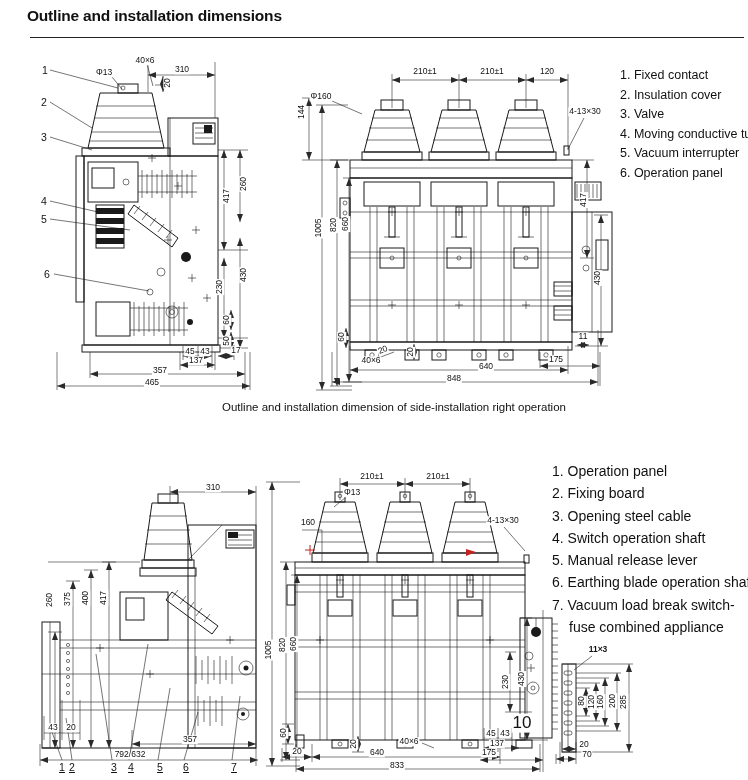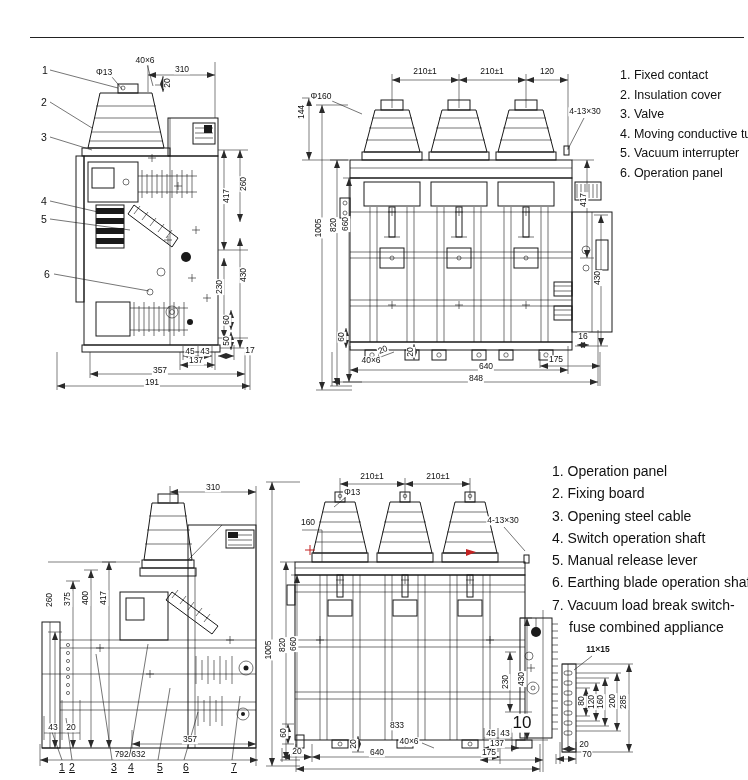--- a/index.html
+++ b/index.html
@@ -26,20 +26,21 @@
   .dim.big { font-size:17px; }
   .callout { position:absolute; font-size:10.5px; background:#fff; padding:0 1px;
              transform:translate(-50%,-50%); }
   .callout.u { text-decoration:underline; }
 </style>
 </head>
 <body>
 
 <div class="page">
 
+  <div class="title">Outline and installation dimensions</div>
   <div class="rule"></div>
 
   <svg class="art" width="748" height="780" viewBox="0 0 748 780">
     <defs>
       <marker id="ar" markerWidth="9" markerHeight="8" refX="8" refY="3" orient="auto-start-reverse" markerUnits="userSpaceOnUse">
         <path d="M0,0L8,3L0,6Z" fill="#2a2a2a"></path>
       </marker>
       <g id="poleB">
         <rect class="ol" x="-11" y="100" width="22" height="10"></rect>
         <polygon class="ol" points="-17,110 17,110 28,152 -28,152"></polygon>
@@ -270,20 +271,21 @@
       <line class="dl" x1="586" y1="688" x2="586" y2="716" marker-start="url(#ar)" marker-end="url(#ar)"></line>
       <line class="dl" x1="596" y1="683" x2="596" y2="721" marker-start="url(#ar)" marker-end="url(#ar)"></line>
       <line class="dl" x1="605" y1="678" x2="605" y2="726" marker-start="url(#ar)" marker-end="url(#ar)"></line>
       <line class="dl" x1="617" y1="673" x2="617" y2="731" marker-start="url(#ar)" marker-end="url(#ar)"></line>
       <line class="dl" x1="629" y1="664" x2="629" y2="752" marker-start="url(#ar)" marker-end="url(#ar)"></line>
       <line class="dl" x1="562" y1="749" x2="576" y2="749" marker-start="url(#ar)" marker-end="url(#ar)"></line>
       <line class="dl" x1="556" y1="759" x2="576" y2="759" marker-start="url(#ar)" marker-end="url(#ar)"></line>
     </g>
   </svg>
 
+  <div class="caption">Outline and installation dimension of side-installation right operation</div>
 
   <ul class="legend legend-top">
     <li>1. Fixed contact</li>
     <li>2. Insulation cover</li>
     <li>3. Valve</li>
     <li>4. Moving conductive tube</li>
     <li>5. Vacuum interrupter</li>
     <li>6. Operation panel</li>
   </ul>
 
@@ -303,24 +305,24 @@
   <span class="dim" style="left:182px;top:70px">310</span>
   <span class="dim v" style="left:168px;top:83px">20</span>
   <span class="dim v" style="left:227px;top:196px">417</span>
   <span class="dim v" style="left:244px;top:184px">260</span>
   <span class="dim v" style="left:220px;top:287px">230</span>
   <span class="dim v" style="left:244px;top:275px">430</span>
   <span class="dim v" style="left:227px;top:320px">60</span>
   <span class="dim v" style="left:227px;top:341px">50</span>
   <span class="dim" style="left:190px;top:352px">45</span>
   <span class="dim" style="left:205px;top:352px">43</span>
-  <span class="dim" style="left:250px;top:351px">17</span>
+  <span class="dim" style="left:236px;top:351px">17</span>
   <span class="dim" style="left:196px;top:361px">137</span>
   <span class="dim" style="left:160px;top:371px">357</span>
-  <span class="dim" style="left:152px;top:383px">191</span>
+  <span class="dim" style="left:152px;top:383px">465</span>
   <span class="callout" style="left:45px;top:70px">1</span>
   <span class="callout" style="left:44px;top:102px">2</span>
   <span class="callout" style="left:44px;top:137px">3</span>
   <span class="callout" style="left:44px;top:201px">4</span>
   <span class="callout" style="left:44px;top:219px">5</span>
   <span class="callout" style="left:47px;top:274px">6</span>
 
   <span class="dim" style="left:425px;top:72px">210±1</span>
   <span class="dim" style="left:492px;top:72px">210±1</span>
   <span class="dim" style="left:547px;top:72px">120</span>
@@ -330,23 +332,23 @@
   <span class="dim v" style="left:319px;top:228px">1005</span>
   <span class="dim v" style="left:334px;top:225px">820</span>
   <span class="dim v" style="left:346px;top:224px">660</span>
   <span class="dim v" style="left:584px;top:200px">417</span>
   <span class="dim v" style="left:598px;top:278px">430</span>
   <span class="dim v" style="left:342px;top:337px">60</span>
   <span class="dim d" style="left:383px;top:350px">20</span>
   <span class="dim" style="left:371px;top:361px">40×6</span>
   <span class="dim v" style="left:411px;top:352px">20</span>
   <span class="dim" style="left:486px;top:367px">640</span>
-  <span class="dim" style="left:476px;top:379px">848</span>
+  <span class="dim" style="left:454px;top:379px">848</span>
   <span class="dim" style="left:556px;top:360px">175</span>
-  <span class="dim" style="left:583px;top:337px">16</span>
+  <span class="dim" style="left:583px;top:337px">11</span>
 
   <span class="dim" style="left:213px;top:488px">310</span>
   <span class="dim v" style="left:50px;top:600px">260</span>
   <span class="dim v" style="left:68px;top:599px">375</span>
   <span class="dim v" style="left:86px;top:598px">400</span>
   <span class="dim v" style="left:104px;top:598px">417</span>
   <span class="dim" style="left:53px;top:728px">43</span>
   <span class="dim" style="left:71px;top:728px">20</span>
   <span class="dim" style="left:130px;top:755px">792/632</span>
   <span class="dim" style="left:190px;top:740px">357</span>
@@ -364,30 +366,30 @@
   <span class="dim" style="left:308px;top:523px">160</span>
   <span class="dim" style="left:503px;top:521px">4-13×30</span>
   <span class="dim v" style="left:269px;top:650px">1005</span>
   <span class="dim v" style="left:283px;top:645px">820</span>
   <span class="dim v" style="left:294px;top:644px">660</span>
   <span class="dim v" style="left:284px;top:733px">60</span>
   <span class="dim" style="left:297px;top:752px">20</span>
   <span class="dim v" style="left:354px;top:744px">20</span>
   <span class="dim" style="left:409px;top:742px">40×6</span>
   <span class="dim" style="left:377px;top:753px">640</span>
-  <span class="dim" style="left:397px;top:726px">833</span>
+  <span class="dim" style="left:397px;top:766px">833</span>
   <span class="dim" style="left:489px;top:753px">175</span>
   <span class="dim" style="left:497px;top:744px">137</span>
   <span class="dim" style="left:491px;top:734px">45</span>
   <span class="dim" style="left:505px;top:734px">43</span>
   <span class="dim big" style="left:522px;top:723px">10</span>
   <span class="dim v" style="left:506px;top:682px">230</span>
   <span class="dim v" style="left:522px;top:679px">430</span>
 
-  <span class="dim" style="left:598px;top:650px;font-weight:bold">11×15</span>
+  <span class="dim" style="left:598px;top:650px;font-weight:bold">11×3</span>
   <span class="dim v" style="left:582px;top:701px">80</span>
   <span class="dim v" style="left:592px;top:702px">120</span>
   <span class="dim v" style="left:601px;top:702px">160</span>
   <span class="dim v" style="left:613px;top:701px">200</span>
   <span class="dim v" style="left:624px;top:702px">285</span>
   <span class="dim" style="left:584px;top:745px">20</span>
   <span class="dim" style="left:587px;top:755px">70</span>
 
 </div>
 

